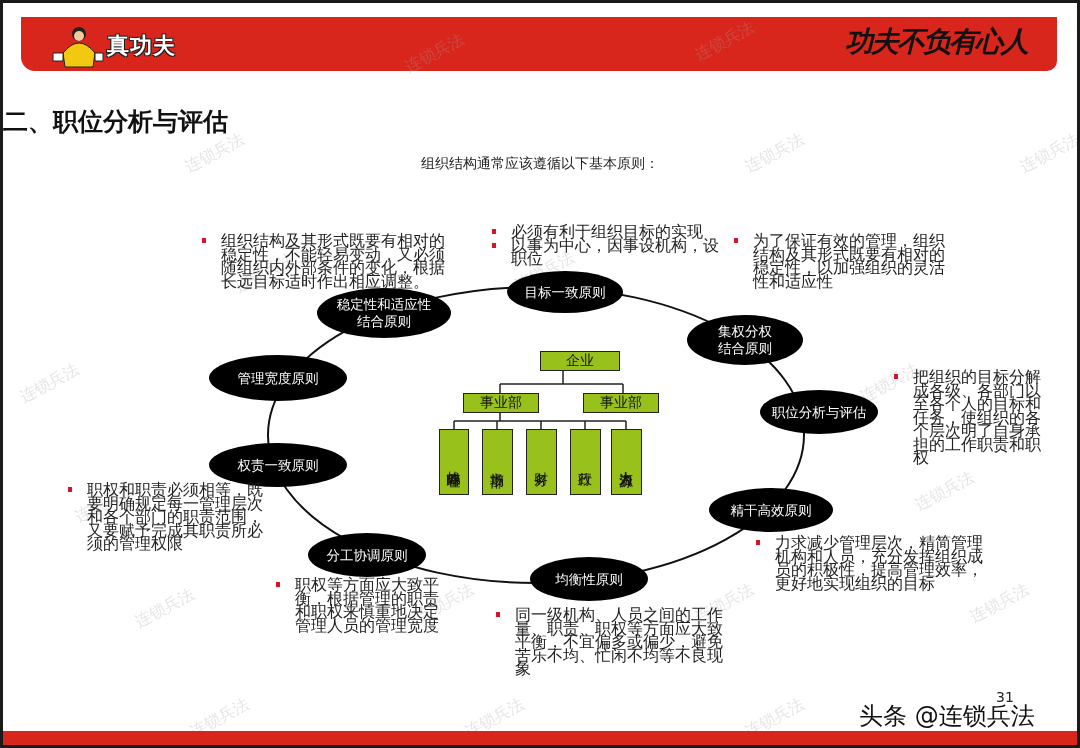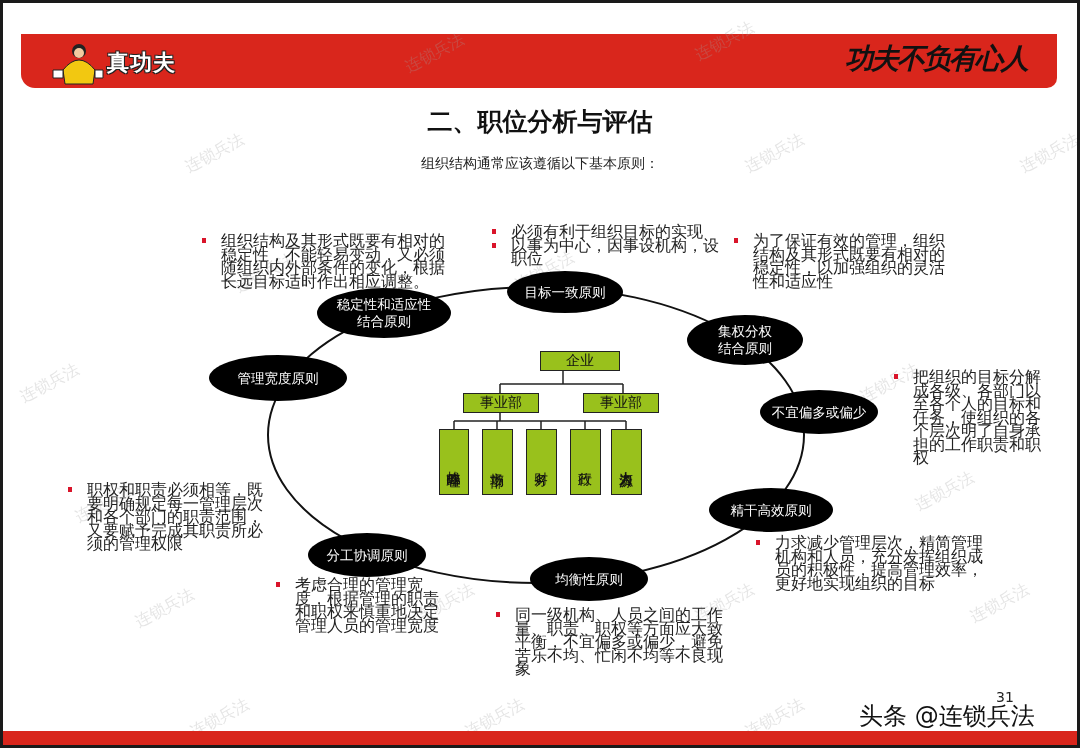--- a/index.html
+++ b/index.html
@@ -1,24 +1,24 @@
 <!DOCTYPE html>
 <html><head>
 <meta charset="utf-8">
 <style>
   * { box-sizing: border-box; margin: 0; padding: 0; }
   html, body { width: 1080px; height: 748px; overflow: hidden; background: #1a1a1a; }
   body { font-family: "DejaVu Sans", "Liberation Sans", sans-serif; position: relative; }
   .slide { position: absolute; left: 3px; top: 3px; width: 1074px; height: 742px; background: #ffffff; overflow: hidden; }
-  .top-bar { position: absolute; left: 18px; top: 14px; width: 1036px; height: 54px; background: #d9261c; border-radius: 0 0 10px 14px; margin-top: 17px; }
+  .top-bar { position: absolute; left: 18px; top: 14px; width: 1036px; height: 54px; background: #d9261c; border-radius: 0 0 10px 14px; }
   .top-bar .slogan { position: absolute; right: 30px; top: 6px; font-family: "DejaVu Serif", serif; font-size: 28px; font-weight: bold; color: #111; font-style: italic; letter-spacing: -2px; }
   .top-bar .brand { position: absolute; left: 86px; top: 14px; font-size: 22px; font-weight: bold; color: #fff; text-shadow: 1px 1px 0 #222, -1px -1px 0 #222, 1px -1px 0 #222, -1px 1px 0 #222; letter-spacing: 1px; }
   .mascot { position: absolute; left: 28px; top: 6px; width: 56px; height: 46px; }
   .bottom-bar { position: absolute; left: 0; top: 728px; width: 1074px; height: 14px; background: #d9261c; }
-  .title { position: absolute; left: 0; width: 1074px; top: 102px; text-align: center; font-size: 25px; font-weight: bold; color: #111; }
+  .title { position: absolute; left: 0; width: 1074px; top: 102px; text-align: left; font-size: 25px; font-weight: bold; color: #111; }
   .subtitle { position: absolute; left: 0; width: 1074px; top: 152px; text-align: center; font-size: 14px; color: #222; padding-left: 0; }
   svg.ring { position: absolute; left: 0; top: 0; }
   .oval { position: absolute; background: #000; color: #fff; border-radius: 50%; display: flex; align-items: center; justify-content: center; text-align: center; font-size: 13.5px; line-height: 17px; }
   .note { position: absolute; font-size: 16px; line-height: 13.5px; color: #222; }
   .note .item { position: relative; padding-left: 22px; }
   .note .item::before { content: ""; position: absolute; left: 3px; top: 4px; width: 4px; height: 5px; background: #d9142a; }
   .gbox { position: absolute; background: #99c11c; border: 1.5px solid #222; color: #111; display: flex; align-items: center; justify-content: center; font-size: 14px; }
   .gbox.vert { writing-mode: vertical-rl; text-orientation: upright; letter-spacing: 1px; font-size: 14px; line-height: 14px; }
   .watermark { position: absolute; color: rgba(160,160,160,0.28); font-size: 16px; transform: rotate(-28deg); white-space: nowrap; pointer-events: none; }
   .page-num { position: absolute; left: 993px; top: 686px; font-size: 14px; color: #222; }
@@ -63,24 +63,25 @@
   <div class="watermark" style="left:410px;top:590px;">连锁兵法</div>
   <div class="watermark" style="left:690px;top:590px;">连锁兵法</div>
   <div class="watermark" style="left:965px;top:590px;">连锁兵法</div>
   <div class="watermark" style="left:185px;top:705px;">连锁兵法</div>
   <div class="watermark" style="left:460px;top:705px;">连锁兵法</div>
   <div class="watermark" style="left:740px;top:705px;">连锁兵法</div>
 
   <div class="oval" style="left:504px;top:268px;width:116px;height:42px;">目标一致原则</div>
   <div class="oval" style="left:684px;top:312px;width:116px;height:50px;white-space:pre-line;">集权分权
 结合原则</div>
-  <div class="oval" style="left:757px;top:387px;width:118px;height:44px;">不宜偏多或偏少</div>
+  <div class="oval" style="left:757px;top:387px;width:118px;height:44px;">职位分析与评估</div>
   <div class="oval" style="left:706px;top:485px;width:124px;height:44px;">精干高效原则</div>
   <div class="oval" style="left:527px;top:554px;width:118px;height:44px;">均衡性原则</div>
   <div class="oval" style="left:305px;top:530px;width:118px;height:44px;">分工协调原则</div>
+  <div class="oval" style="left:206px;top:440px;width:138px;height:44px;">权责一致原则</div>
   <div class="oval" style="left:206px;top:352px;width:138px;height:46px;">管理宽度原则</div>
   <div class="oval" style="left:314px;top:285px;width:134px;height:50px;white-space:pre-line;">稳定性和适应性
 结合原则</div>
 
   <div class="note" style="left:196px;top:231px;width:252px;">
     <div class="item">组织结构及其形式既要有相对的稳定性，不能轻易变动，又必须随组织内外部条件的变化，根据长远目标适时作出相应调整。</div>
   </div>
   <div class="note" style="left:486px;top:222px;width:230px;">
     <div class="item">必须有利于组织目标的实现</div>
     <div class="item">以事为中心，因事设机构，设职位</div>
@@ -91,21 +92,21 @@
   <div class="note" style="left:888px;top:367px;width:150px;">
     <div class="item">把组织的目标分解成各级、各部门以至各个人的目标和任务，使组织的各个层次明了自身承担的工作职责和职权</div>
   </div>
   <div class="note" style="left:62px;top:480px;width:200px;">
     <div class="item">职权和职责必须相等，既要明确规定每一管理层次和各个部门的职责范围，又要赋予完成其职责所必须的管理权限</div>
   </div>
   <div class="note" style="left:750px;top:533px;width:230px;">
     <div class="item">力求减少管理层次，精简管理机构和人员，充分发挥组织成员的积极性，提高管理效率，更好地实现组织的目标</div>
   </div>
   <div class="note" style="left:270px;top:575px;width:172px;">
-    <div class="item">考虑合理的管理宽度，根据管理的职责和职权来慎重地决定管理人员的管理宽度</div>
+    <div class="item">职权等方面应大致平衡，根据管理的职责和职权来慎重地决定管理人员的管理宽度</div>
   </div>
   <div class="note" style="left:490px;top:605px;width:232px;">
     <div class="item">同一级机构、人员之间的工作量、职责、职权等方面应大致平衡，不宜偏多或偏少，避免苦乐不均、忙闲不均等不良现象</div>
   </div>
 
   <svg class="ring" width="1074" height="742">
     <g stroke="#222" stroke-width="1.5" fill="none">
       <line x1="560" y1="366" x2="560" y2="381"></line>
       <line x1="497" y1="381" x2="620" y2="381"></line>
       <line x1="497" y1="381" x2="497" y2="390"></line>

